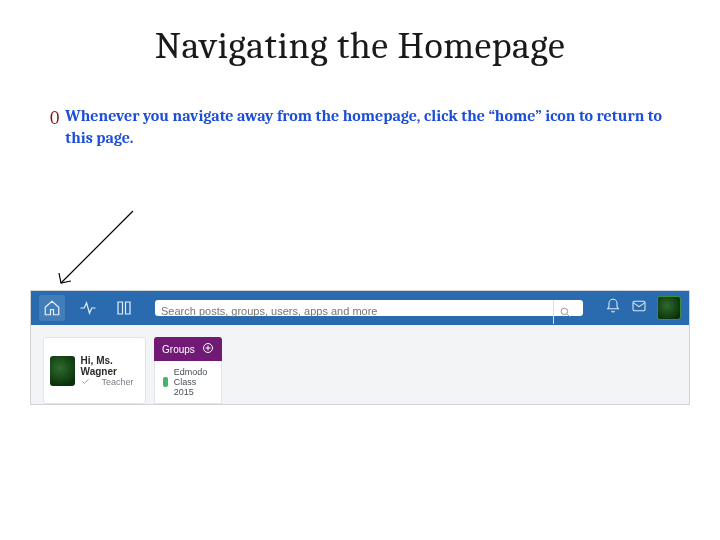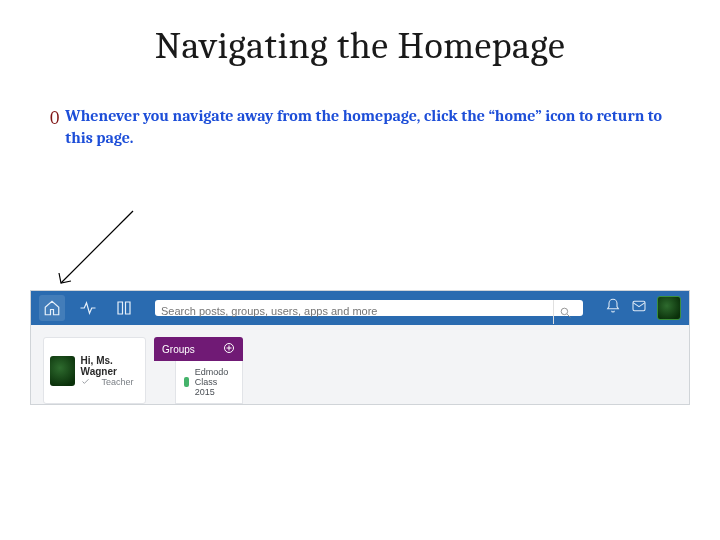--- a/index.html
+++ b/index.html
@@ -145,21 +145,20 @@
   }
   .groups-header svg { width:12px; height:12px; stroke:#fff; fill:none; stroke-width:2;}
   .group-item {
     display: flex;
     align-items: center;
     padding: 6px 8px;
     gap: 6px;
     background:#fff;
     border:1px solid #e2e4e8;
     border-top:none;
-    margin-left:21px;
   }
   .group-dot { width:10px; height:10px; background:#45b36b; border-radius:2px;}
   .group-label { font-size: 9px; color:#4a4f55;}
   .main-panel {
     flex: 1;
     background: #fff;
     border: 1px solid #e2e4e8;
     border-radius: 3px;
     padding: 10px 14px;
   }

